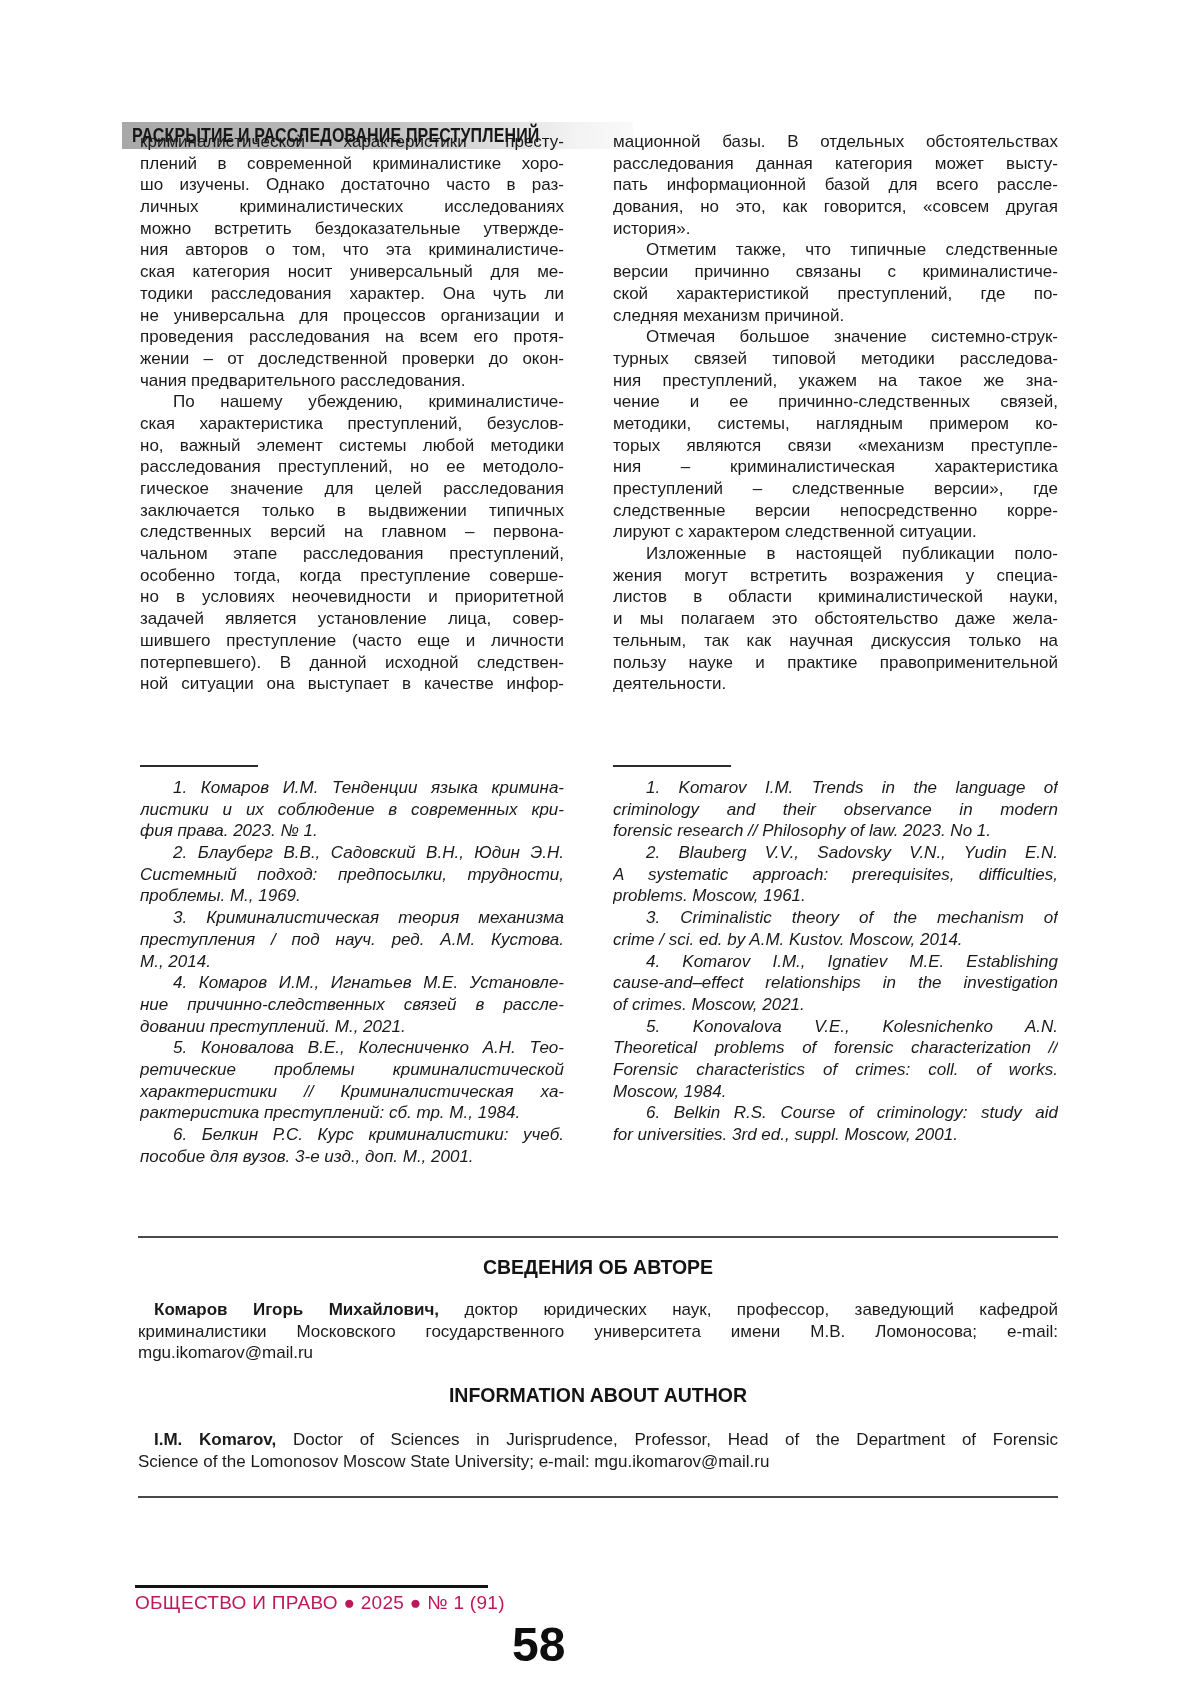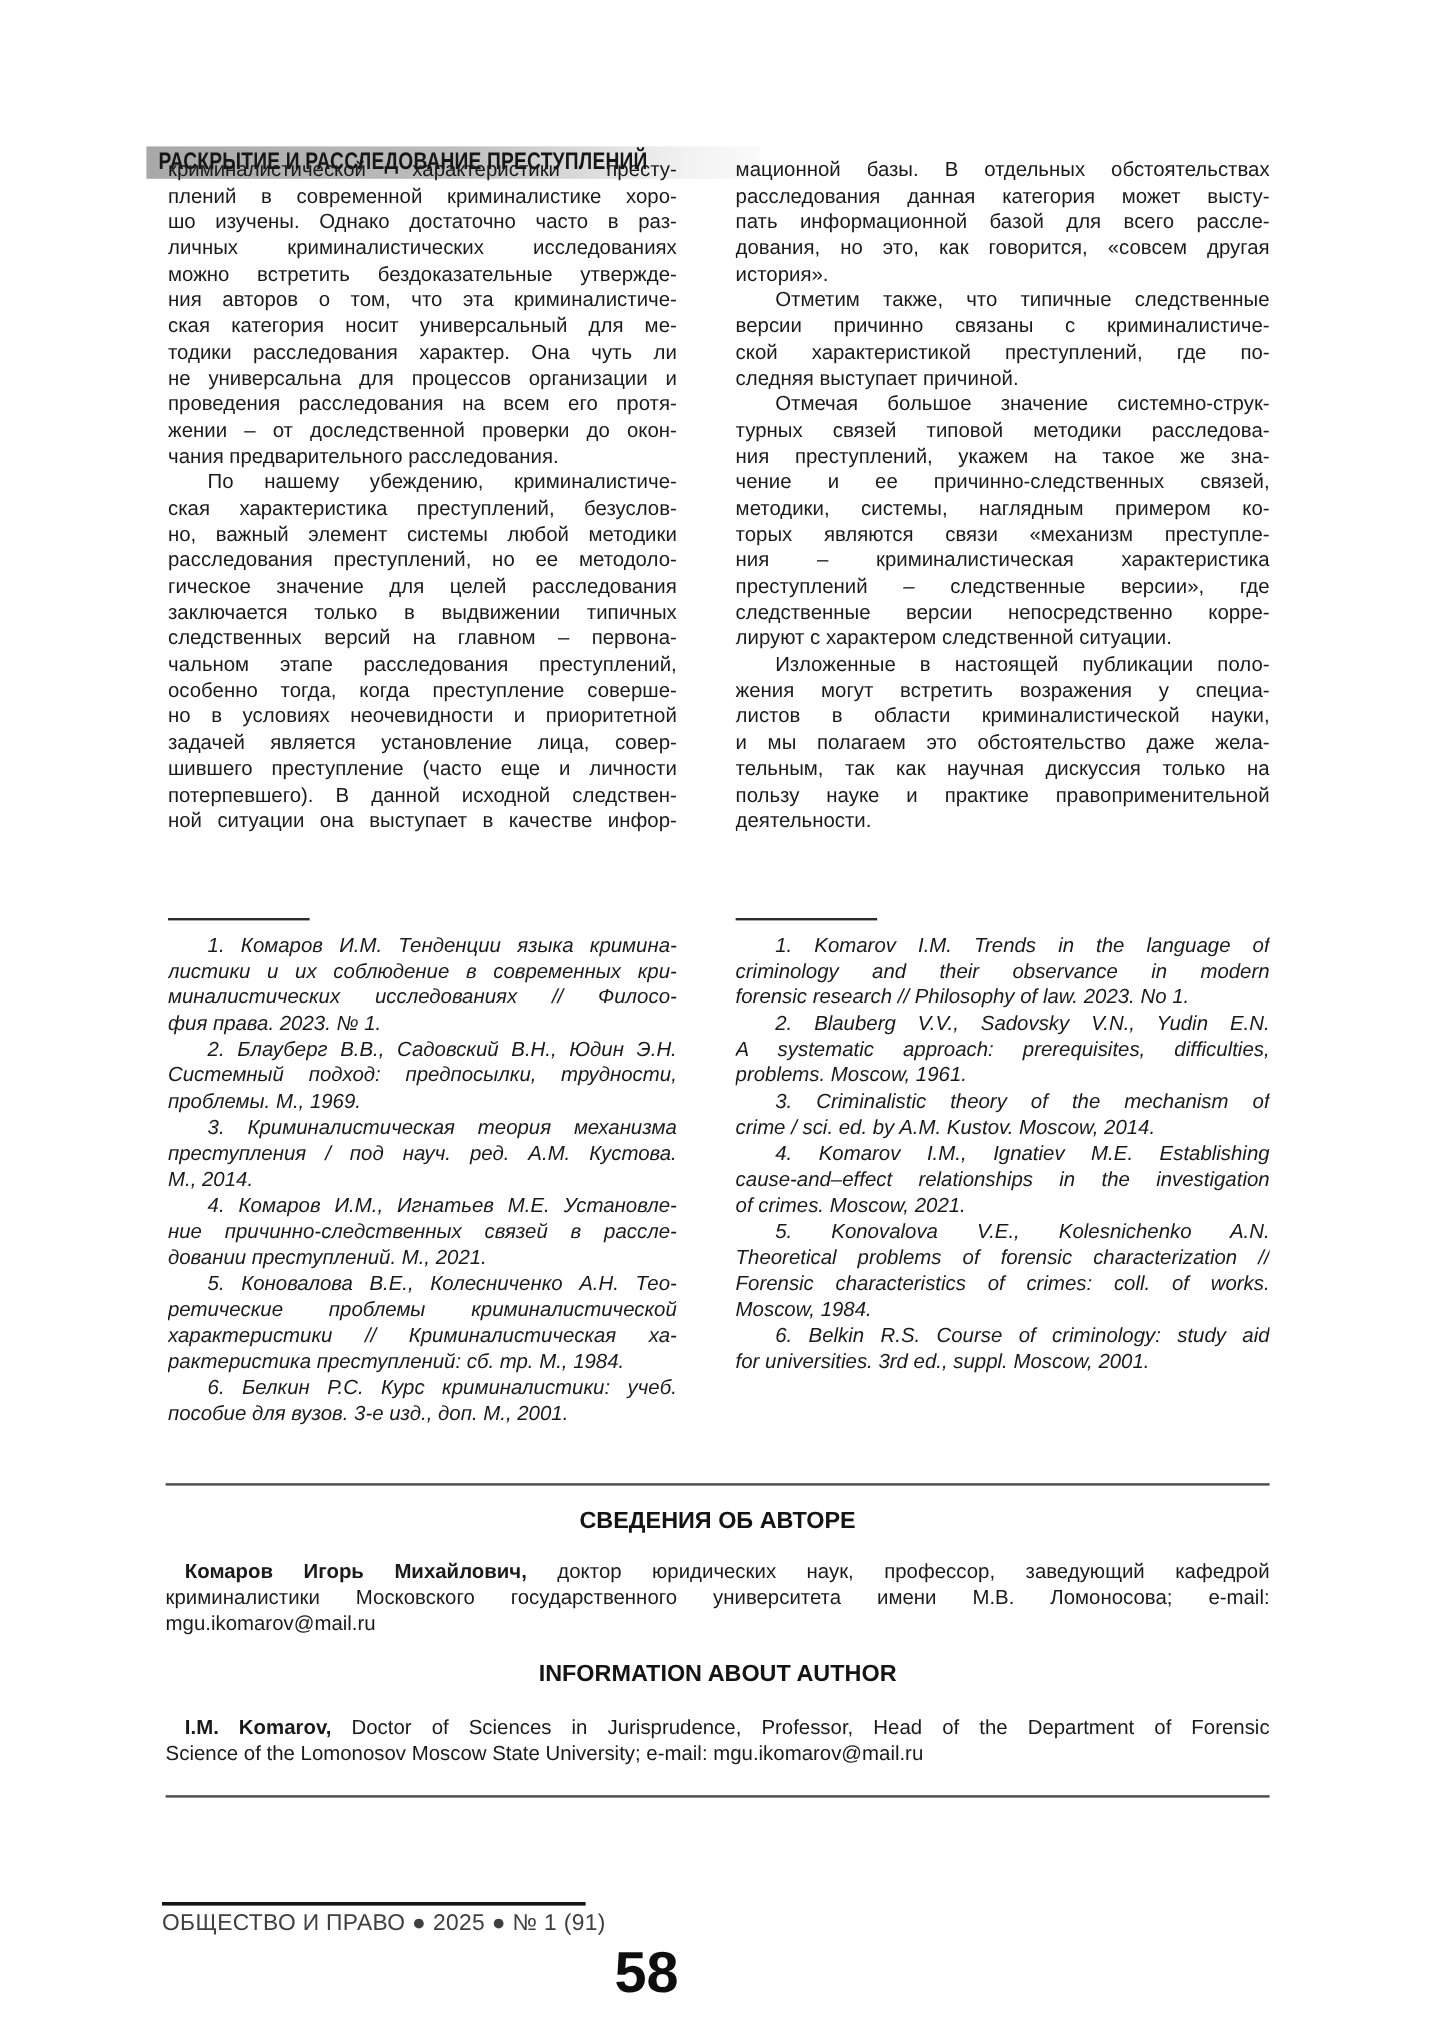--- a/index.html
+++ b/index.html
@@ -53,21 +53,21 @@
   .author-block .ln.ind{padding-left:16px;}
   .author-block b{font-weight:700;}
   
   .footer-rule{position:absolute;left:135px;top:1585px;width:353px;height:0;border-top:3px solid #141414;}
   .page-number{
     position:absolute;left:512px;top:1621px;
     font-size:48px;font-weight:700;color:#0e0e0e;line-height:1;
   }
   .journal-line{
     position:absolute;left:135px;top:1592px;
-    font-size:19px;color:#404040;letter-spacing:0.3px;
+    font-size:19px;color:#be185d;letter-spacing:0.3px;
   }
 </style>
 </head>
 <body>
 
 <div class="page">
 
   <div class="header-bar" id="header-bar" style="background: linear-gradient(90deg, rgb(168, 168, 168) 0%, rgb(189, 189, 189) 50%, rgb(242, 242, 242) 88%, rgb(250, 250, 250) 100%);">
     <span class="header-text">РАСКРЫТИЕ И РАССЛЕДОВАНИЕ ПРЕСТУПЛЕНИЙ</span>
   </div>
@@ -109,21 +109,21 @@
         <div class="ln j">мационной базы. В отдельных обстоятельствах</div>
         <div class="ln j">расследования данная категория может высту-</div>
         <div class="ln j">пать информационной базой для всего рассле-</div>
         <div class="ln j">дования, но это, как говорится, «совсем другая</div>
         <div class="ln">история».</div>
       </div>
       <div class="para">
         <div class="ln j ind">Отметим также, что типичные следственные</div>
         <div class="ln j">версии причинно связаны с криминалистиче-</div>
         <div class="ln j">ской характеристикой преступлений, где по-</div>
-        <div class="ln">следняя выступает причиной.</div>
+        <div class="ln">следняя механизм причиной.</div>
       </div>
       <div class="para">
         <div class="ln j ind">Отмечая большое значение системно-струк-</div>
         <div class="ln j">турных связей типовой методики расследова-</div>
         <div class="ln j">ния преступлений, укажем на такое же зна-</div>
         <div class="ln j">чение и ее причинно-следственных связей,</div>
         <div class="ln j">методики, системы, наглядным примером ко-</div>
         <div class="ln j">торых являются связи «механизм преступле-</div>
         <div class="ln j">ния – криминалистическая характеристика</div>
         <div class="ln j">преступлений – следственные версии», где</div>
@@ -141,21 +141,20 @@
       </div>
     </div>
 
   <div class="fn-sep fn-sep-left"></div>
   <div class="fn-sep fn-sep-right"></div>
 
   <div class="fn fn-left" id="fn-left">
       <div class="para">
         <div class="ln j ind">1. Комаров И.М. Тенденции языка кримина-</div>
         <div class="ln j">листики и их соблюдение в современных кри-</div>
-        <div class="ln j">миналистических исследованиях // Филосо-</div>
         <div class="ln">фия права. 2023. № 1.</div>
       </div>
       <div class="para">
         <div class="ln j ind">2. Блауберг В.В., Садовский В.Н., Юдин Э.Н.</div>
         <div class="ln j">Системный подход: предпосылки, трудности,</div>
         <div class="ln">проблемы. М., 1969.</div>
       </div>
       <div class="para">
         <div class="ln j ind">3. Криминалистическая теория механизма</div>
         <div class="ln j">преступления / под науч. ред. А.М. Кустова.</div>

